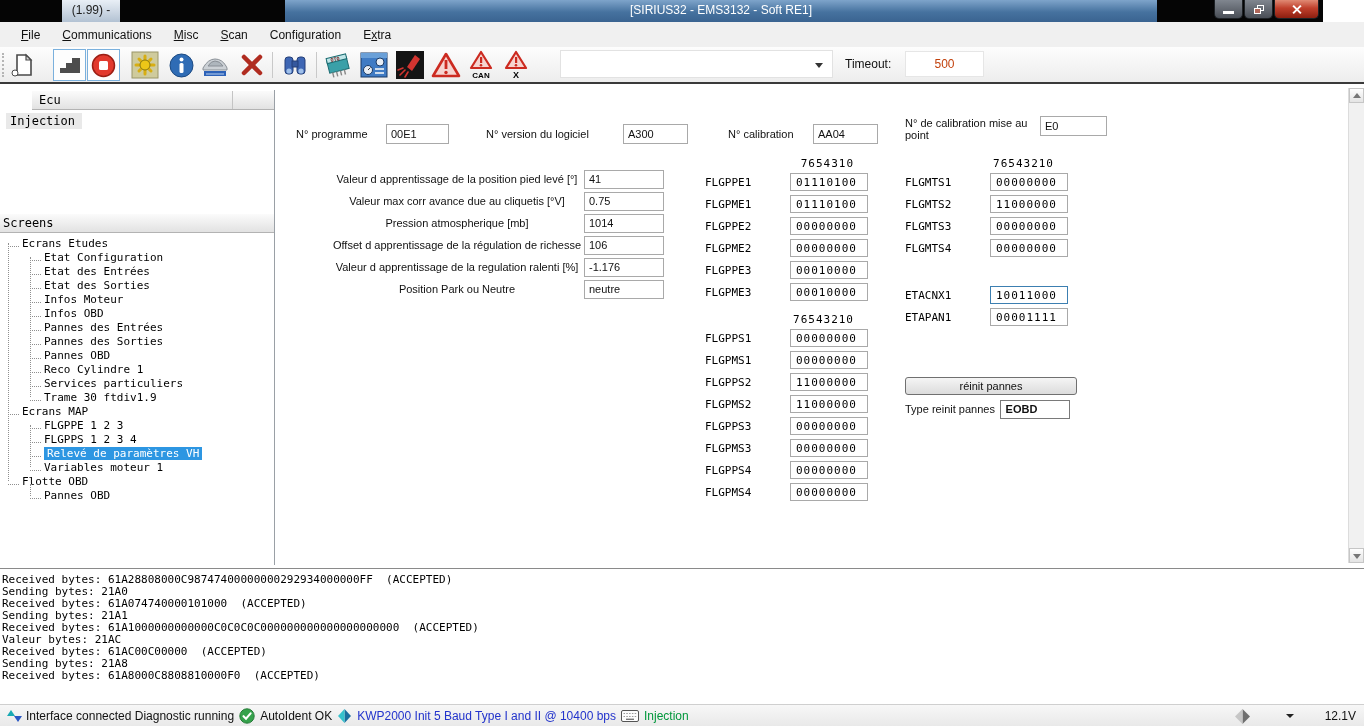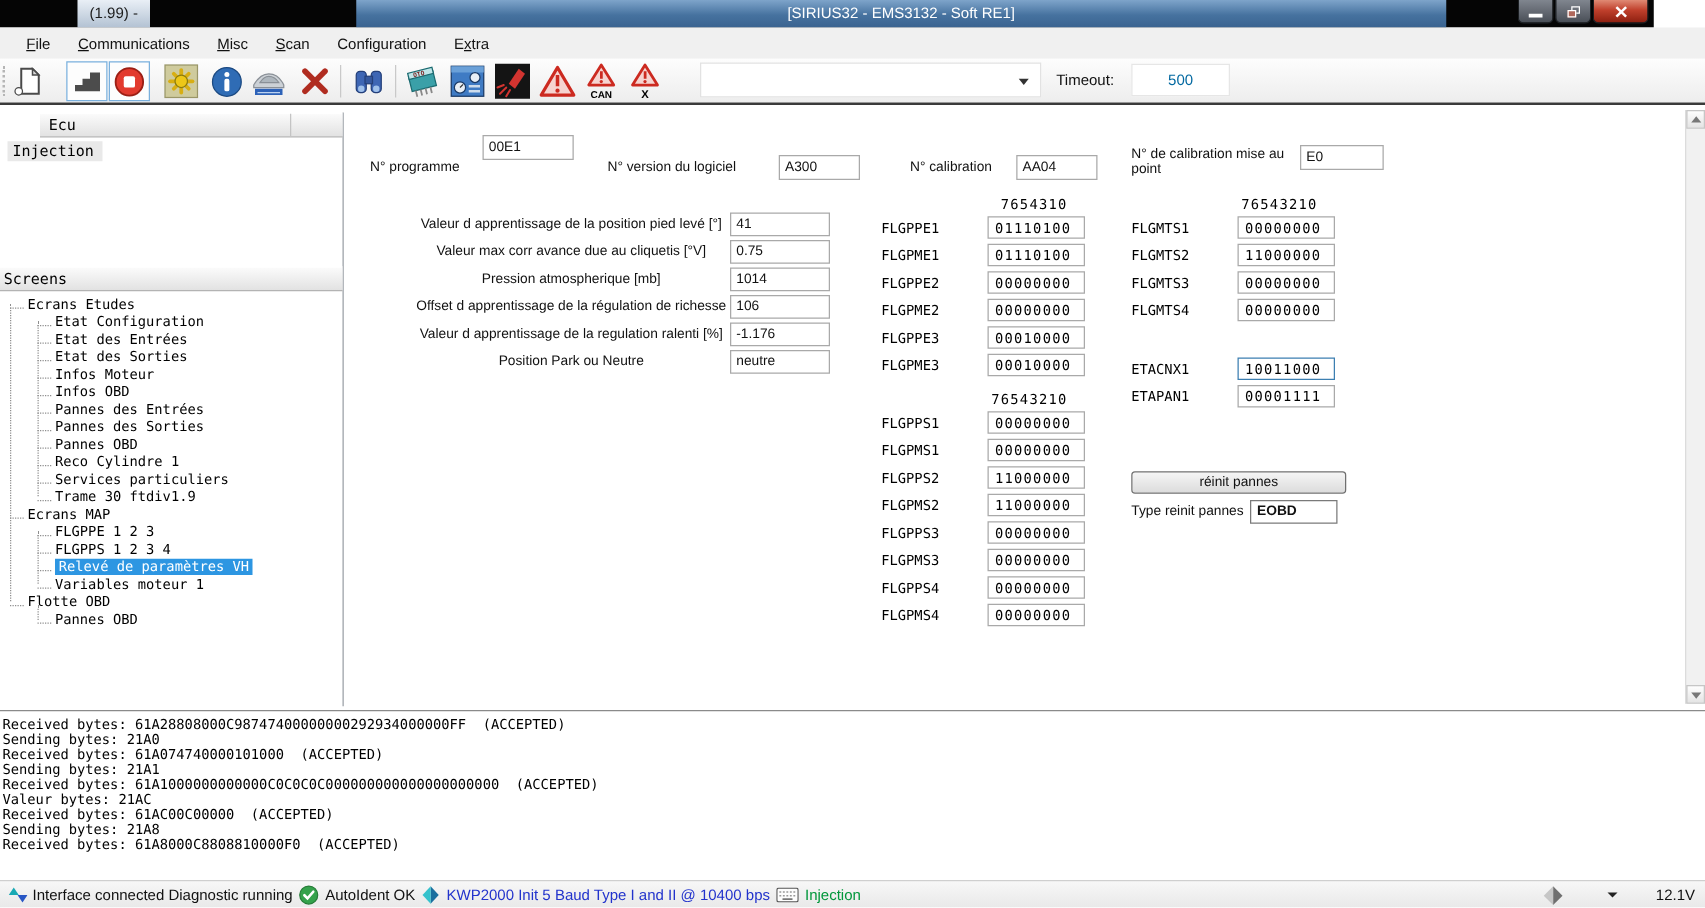--- a/index.html
+++ b/index.html
@@ -44,21 +44,21 @@
   .tbtn { position:absolute; top:3px; width:30px; height:30px; display:flex;
     align-items:center; justify-content:center; }
   .tbtn.boxed { border:1px solid #7ab0dd; background:#fdfdfd; width:33px; height:32px; top:2px; }
   .tsep { position:absolute; top:5px; width:1px; height:26px; background:#c9c9c9; }
   .combo { position:absolute; left:560px; top:3px; width:273px; height:28px; background:#fff;
     border:1px solid #e2e2e2; }
   .combo .arr { position:absolute; right:9px; top:12px; width:0; height:0;
     border-left:4px solid transparent; border-right:4px solid transparent; border-top:5px solid #333; }
   .timeout-label { position:absolute; left:845px; top:10px; font-size:12px; color:#111; }
   .timeout-box { position:absolute; left:905px; top:4px; width:79px; height:26px; background:#fff;
-    border:1px solid #e6e6e6; font-size:12px; text-align:center; line-height:25px; color:#0369a1; }
+    border:1px solid #e6e6e6; font-size:12px; text-align:center; line-height:25px; color:#c2410c; }
 
   
   .sidebar { position:absolute; left:0; top:90px; width:275px; height:475px; background:#fff;
     border-right:1px solid #9aa0a6; }
   .side-header { position:absolute; left:0; right:0; height:20px;
     background:linear-gradient(#fbfbfb,#e2e2e2); border-top:1px solid #fff;
     border-bottom:1px solid #b3b3b3; font:12px "DejaVu Sans Mono", monospace; color:#000;
     padding:2px 0 0 7px; }
   .side-header .coldiv { position:absolute; left:200px; top:0; bottom:0; width:1px; background:#c4c4c4; }
   .ecu-header { top:0;margin-left:32px; }
@@ -387,21 +387,21 @@
         </div>
       <div class="trow lvl1">
           <span class="stub"></span>
           <span class="tlabel">Pannes OBD</span>
         </div>
     </div>
   </div>
 
   <div class="main">
     <span class="fld-label" style="left:19px;top:42px">N° programme</span>
-    <div class="fld-input" style="left:109px;top:22px;width:73px">00E1</div>
+    <div class="fld-input" style="left:109px;top:38px;width:63px">00E1</div>
     <span class="fld-label" style="left:209px;top:42px">N° version du logiciel</span>
     <div class="fld-input" style="left:346px;top:38px;width:65px">A300</div>
     <span class="fld-label" style="left:451px;top:42px">N° calibration</span>
     <div class="fld-input" style="left:536px;top:38px;width:65px">AA04</div>
     <span class="fld-label" style="left:628px;top:31px;width:138px">N° de  calibration mise au point</span>
     <div class="fld-input" style="left:763px;top:30px;width:67px">E0</div>
 
     <div class="param-col">
       <div class="param-row">
           <span class="pl">Valeur d apprentissage de la position pied levé [°]</span>

